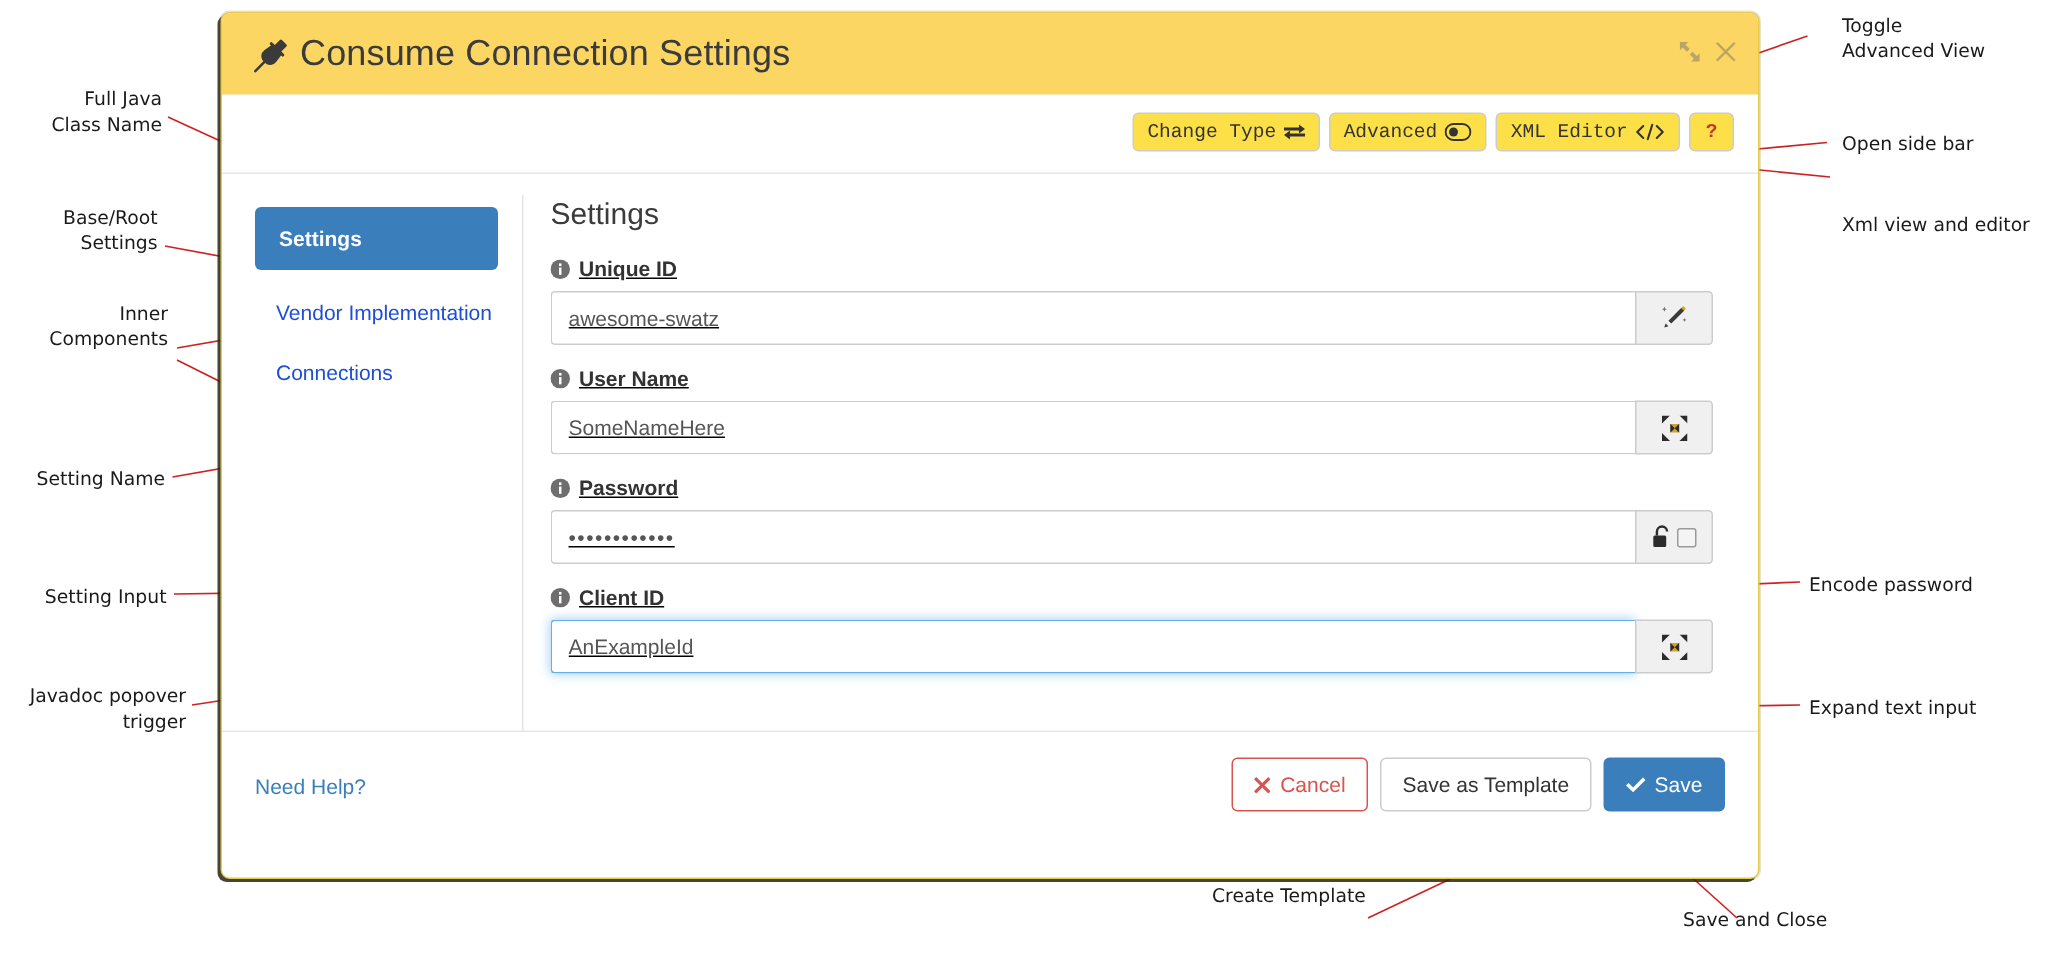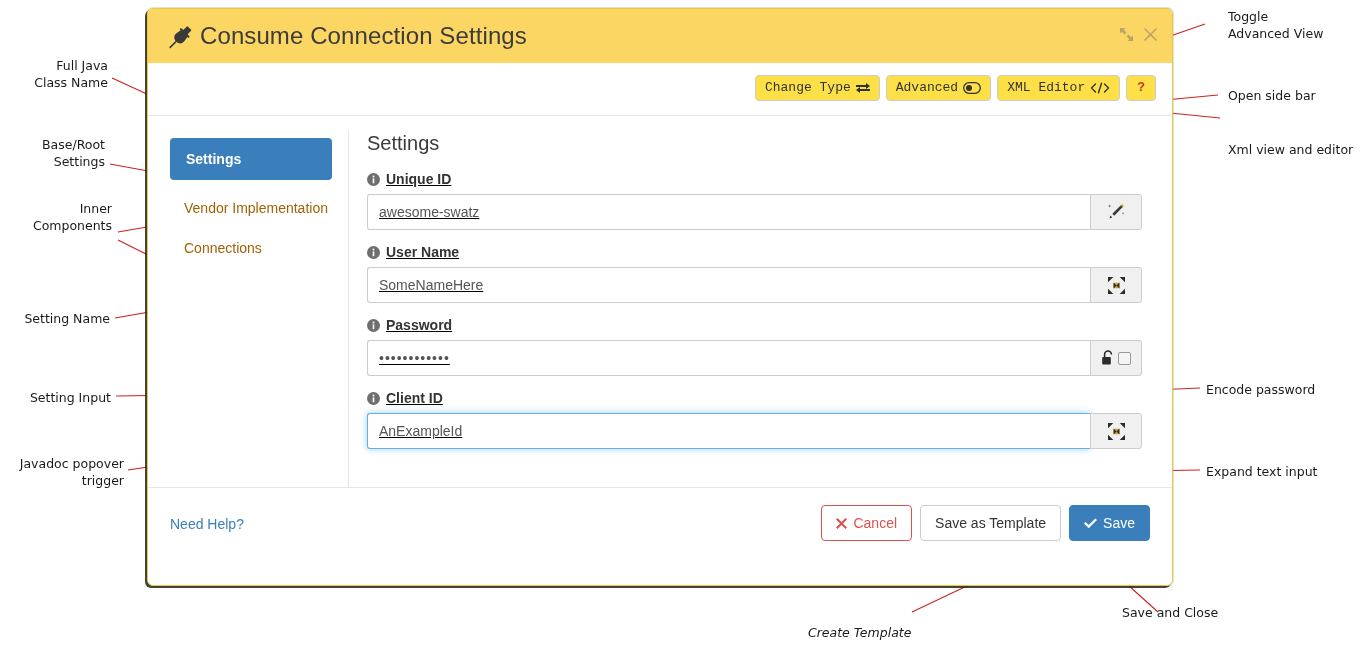--- a/index.html
+++ b/index.html
@@ -97,21 +97,21 @@
     padding: 14px 0 0 0;
     height: 372px;
   }
   .sidebar {
     width: 200px;
     padding: 8px 16px 0 22px;
     flex: 0 0 200px;
   }
   .side-item {
     font-size: 14px;
-    color: #a16207;
+    color: #1d4ed8;
     padding: 6px 2px;
     margin-bottom: 8px;
     line-height: 20px;
     cursor: pointer;
   }
   .side-item.active {
     background: #3a7fbb;
     color: #fff;
     font-weight: bold;
     border-radius: 4px;
@@ -242,21 +242,21 @@
 
   <div class="anno r" style="left:620px;top:89px;width:200px;">Change connection type</div>
 
   <div class="anno r" style="left:1228px;top:8px;width:140px;">Toggle
 Advanced View</div>
   <div class="anno r" style="left:1228px;top:87px;width:140px;">Open side bar</div>
   <div class="anno r" style="left:1228px;top:141px;width:145px;">Xml view and editor</div>
   <div class="anno r" style="left:1206px;top:381px;width:160px;">Encode password</div>
   <div class="anno r" style="left:1206px;top:463px;width:160px;">Expand text input</div>
 
-  <div class="anno r" style="left:808px;top:624px;width:160px;font-style:italic;">Create Template</div>
+  <div class="anno r" style="left:808px;top:588px;width:160px;">Create Template</div>
   <div class="anno r" style="left:1122px;top:604px;width:160px;">Save and Close</div>
 
   <div class="modal">
 
     <div class="modal-header">
       <svg class="plug-icon" viewBox="0 0 24 24">
         <path fill="#3a3a3a" d="M20.3 3.4a.9.9 0 0 0-1.3 0l-3.1 3.1-1.5-1.5a.9.9 0 1 0-1.3 1.3l.4.4-4.1 3a4.6 4.6 0 0 0-.6 6.8l-5.3 5.3a.8.8 0 1 0 1.1 1.1l5.3-5.3a4.6 4.6 0 0 0 6.8-.6l3-4.1.4.4a.9.9 0 1 0 1.3-1.3l-1.5-1.5 3.1-3.1a.9.9 0 0 0 0-1.3z"></path>
       </svg>
       <span class="modal-title">Consume Connection Settings</span>
       <span class="header-icons">

